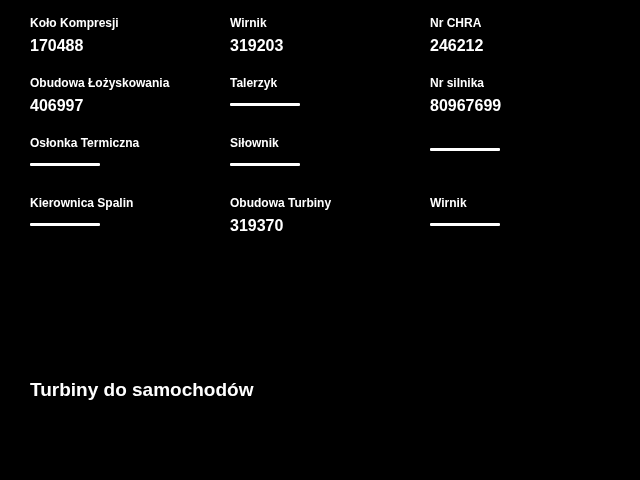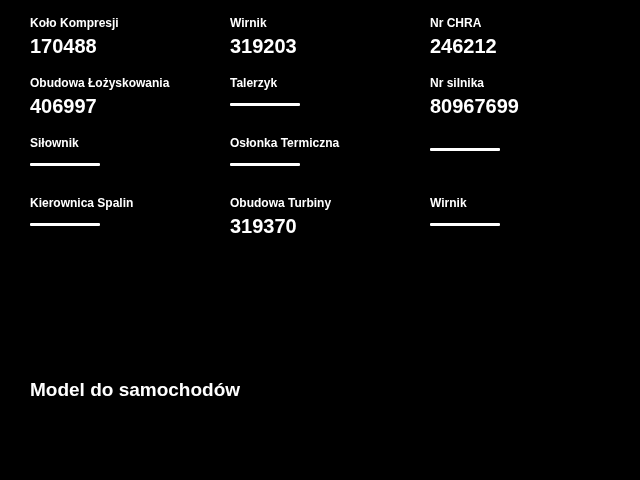--- a/index.html
+++ b/index.html
@@ -25,21 +25,21 @@
   .spec-cell { }
   .spec-label {
     font-size: 12px;
     font-weight: bold;
     line-height: 15px;
     color: #ffffff;
     white-space: nowrap;
   }
   .spec-value {
     margin-top: 5px;
-    font-size: 20px;
+    font-size: 16px;
     font-weight: bold;
     line-height: 20px;
     color: #ffffff;
     white-space: nowrap;
   }
   .spec-value.empty {
     font-size: 0;
     line-height: 0;
     margin-top: 12px;
     width: 70px;
@@ -93,25 +93,25 @@
     <div class="spec-cell">
       <div class="spec-label">Talerzyk</div>
       <div class="spec-value empty"></div>
     </div>
     <div class="spec-cell">
       <div class="spec-label">Nr silnika</div>
       <div class="spec-value">80967699</div>
     </div>
 
     <div class="spec-cell">
-      <div class="spec-label">Siłownik</div>
+      <div class="spec-label">Osłonka Termiczna</div>
       <div class="spec-value empty"></div>
     </div>
     <div class="spec-cell">
-      <div class="spec-label">Osłonka Termiczna</div>
+      <div class="spec-label">Siłownik</div>
       <div class="spec-value empty"></div>
     </div>
     <div class="spec-cell">
       <div class="spec-value empty"></div>
     </div>
 
     <div class="spec-cell">
       <div class="spec-label">Kierownica Spalin</div>
       <div class="spec-value empty"></div>
     </div>
@@ -119,16 +119,16 @@
       <div class="spec-label">Obudowa Turbiny</div>
       <div class="spec-value">319370</div>
     </div>
     <div class="spec-cell">
       <div class="spec-label">Wirnik</div>
       <div class="spec-value empty"></div>
     </div>
   </div>
 
   <div class="fits-section">
-    <div class="fits-heading">Model do samochodów</div>
+    <div class="fits-heading">Turbiny do samochodów</div>
   </div>
 
 </div>
 
 </body></html>

